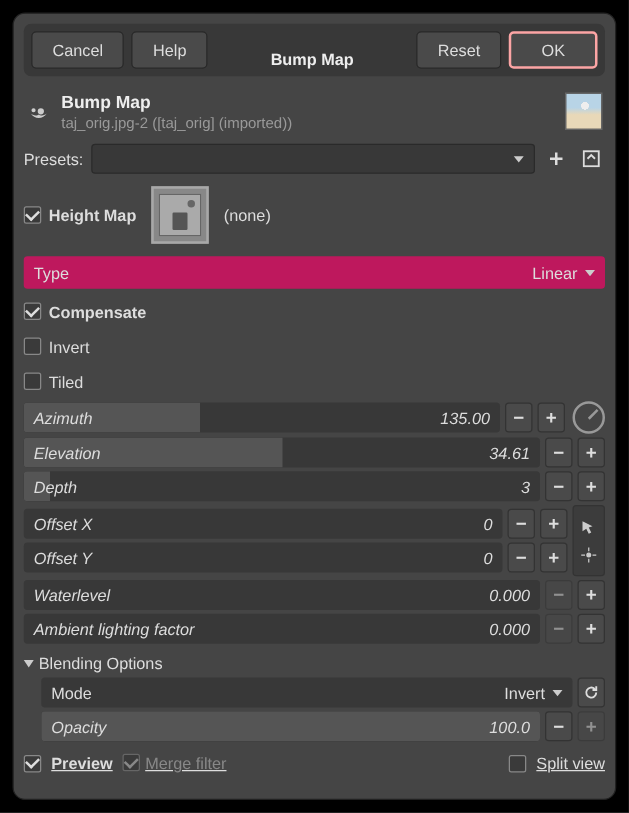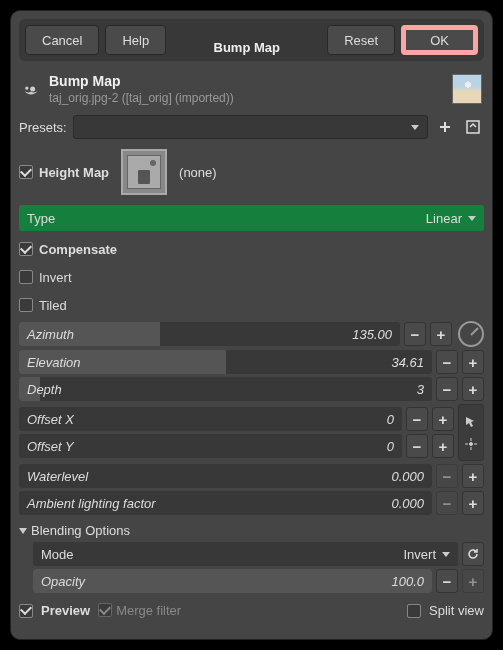--- a/index.html
+++ b/index.html
@@ -1,21 +1,21 @@
 <!DOCTYPE html>
 <html><head>
 <meta charset="utf-8">
 <style>
   * { box-sizing: border-box; margin: 0; padding: 0; font-family: sans-serif; font-size: 13px; }
   body { background: #000; width: 503px; height: 650px; overflow: hidden; }
   .dialog { background: #454545; border: 1px solid #222; border-radius: 10px; margin: 10px; width: 483px; height: 630px; padding: 8px 8px 12px 8px; color: #ddd; }
   .titlebar { display: flex; gap: 6px; align-items: flex-end; background: #383838; border-radius: 6px; padding: 6px; margin-bottom: 8px; }
   .titlebar button { background: #4a4a4a; color: #ddd; border: 1px solid #282828; border-radius: 4px; height: 30px; padding: 0 16px; cursor: pointer; }
   .titlebar .title { flex: 1; text-align: center; font-weight: bold; color: #eee; }
-  .titlebar .ok { border: 5px solid #fca5a5; padding: 0 24px; }
+  .titlebar .ok { border: 2px solid #fca5a5; padding: 0 24px; }
 
   .header { display: flex; align-items: center; gap: 8px; padding: 4px 2px 6px 2px; }
   .gimp-icon { width: 20px; height: 20px; color: #ccc; flex-shrink: 0; }
   .header-text { flex: 1; }
   .header-text .h1 { font-weight: bold; color: #eee; font-size: 14px; }
   .header-text .h2 { color: #999; font-size: 12px; margin-top: 2px; }
   .thumb { width: 30px; height: 30px; border: 1px solid #666; background: linear-gradient(#b8d4e6 40%, #e8d8b8 60%); position: relative; }
   .thumb::after { content: ""; position: absolute; left: 6px; top: 4px; width: 18px; height: 14px; background: radial-gradient(circle at 50% 40%, #eee 25%, transparent 26%); }
 
   .row { display: flex; align-items: center; gap: 6px; margin: 4px 0; min-height: 24px; }
@@ -25,21 +25,21 @@
   .iconbtn { width: 22px; height: 22px; display: flex; align-items: center; justify-content: center; color: #ddd; cursor: pointer; }
 
   .checkbox { width: 14px; height: 14px; border: 1px solid #888; border-radius: 2px; background: #3a3a3a; display: inline-flex; align-items: center; justify-content: center; cursor: pointer; flex-shrink: 0; }
   .checkbox.checked::after { content: ""; width: 8px; height: 5px; border-left: 2px solid #ddd; border-bottom: 2px solid #ddd; transform: rotate(-45deg) translate(1px,-1px); }
 
   .heightmap-thumb { width: 46px; height: 46px; border: 2px solid #a8a8a8; background: #888; display: flex; align-items: center; justify-content: center; margin: 0 6px; }
   .heightmap-thumb .inner { width: 34px; height: 34px; background: #aaa; position: relative; border: 1px solid #666; }
   .heightmap-thumb .inner::after { content: ""; position: absolute; bottom: 4px; left: 10px; width: 12px; height: 14px; background: #555; border-radius: 1px; }
   .heightmap-thumb .inner::before { content: ""; position: absolute; top: 4px; right: 4px; width: 6px; height: 6px; background: #666; border-radius: 50%; }
 
-  .type-row { background: #15803d; border-radius: 3px; height: 26px; display: flex; align-items: center; padding: 0 8px; margin: 6px 0; }
+  .type-row { background: #be185d; border-radius: 3px; height: 26px; display: flex; align-items: center; padding: 0 8px; margin: 6px 0; }
   .type-row .spacer { flex: 1; }
   .type-row .tri { margin-left: 6px; }
 
   .slider-row { display: flex; align-items: center; gap: 4px; margin: 3px 0; }
   .slider { flex: 1; background: #383838; border-radius: 3px; height: 24px; display: flex; align-items: center; position: relative; overflow: hidden; }
   .slider .fill { position: absolute; left: 0; top: 0; bottom: 0; background: #555; }
   .slider .sl-label { position: relative; z-index: 1; padding-left: 8px; color: #ddd; font-style: italic; }
   .slider .sl-value { position: relative; z-index: 1; margin-left: auto; padding-right: 8px; color: #ddd; font-style: italic; }
   .stepbtn { width: 22px; height: 24px; background: #4a4a4a; border: 1px solid #333; border-radius: 3px; display: flex; align-items: center; justify-content: center; color: #ddd; cursor: pointer; font-size: 15px; line-height: 1; font-weight: bold; }
   .stepbtn.dim { opacity: 0.5; }
@@ -53,21 +53,21 @@
 
   .expander { display: flex; align-items: center; gap: 4px; margin: 8px 0 4px 0; cursor: pointer; }
   .expander .tri-d { width: 0; height: 0; border-left: 4px solid transparent; border-right: 4px solid transparent; border-top: 6px solid #ccc; }
 
   .mode-row { display: flex; align-items: center; gap: 4px; margin: 3px 0 3px 14px; }
   .mode-combo { flex: 1; background: #383838; border-radius: 3px; height: 24px; display: flex; align-items: center; padding: 0 8px; }
   .mode-combo .spacer { flex: 1; }
 
   .opacity-row { display: flex; align-items: center; gap: 4px; margin: 3px 0 3px 14px; }
 
-  .footer { display: flex; align-items: center; gap: 8px; margin-top: 10px; }
+  .footer { display: flex; align-items: center; gap: 8px; margin-top: 10px; text-decoration: underline; }
   .footer .merge { color: #888; display: flex; align-items: flex-start; gap: 4px; }
   .footer .merge .checkbox { border-color: #666; }
   .footer .merge .checkbox.checked::after { border-color: #888; }
   .footer .spacer { flex: 1; }
 
   svg { display: block; }
 </style>
 </head>
 <body>
 

